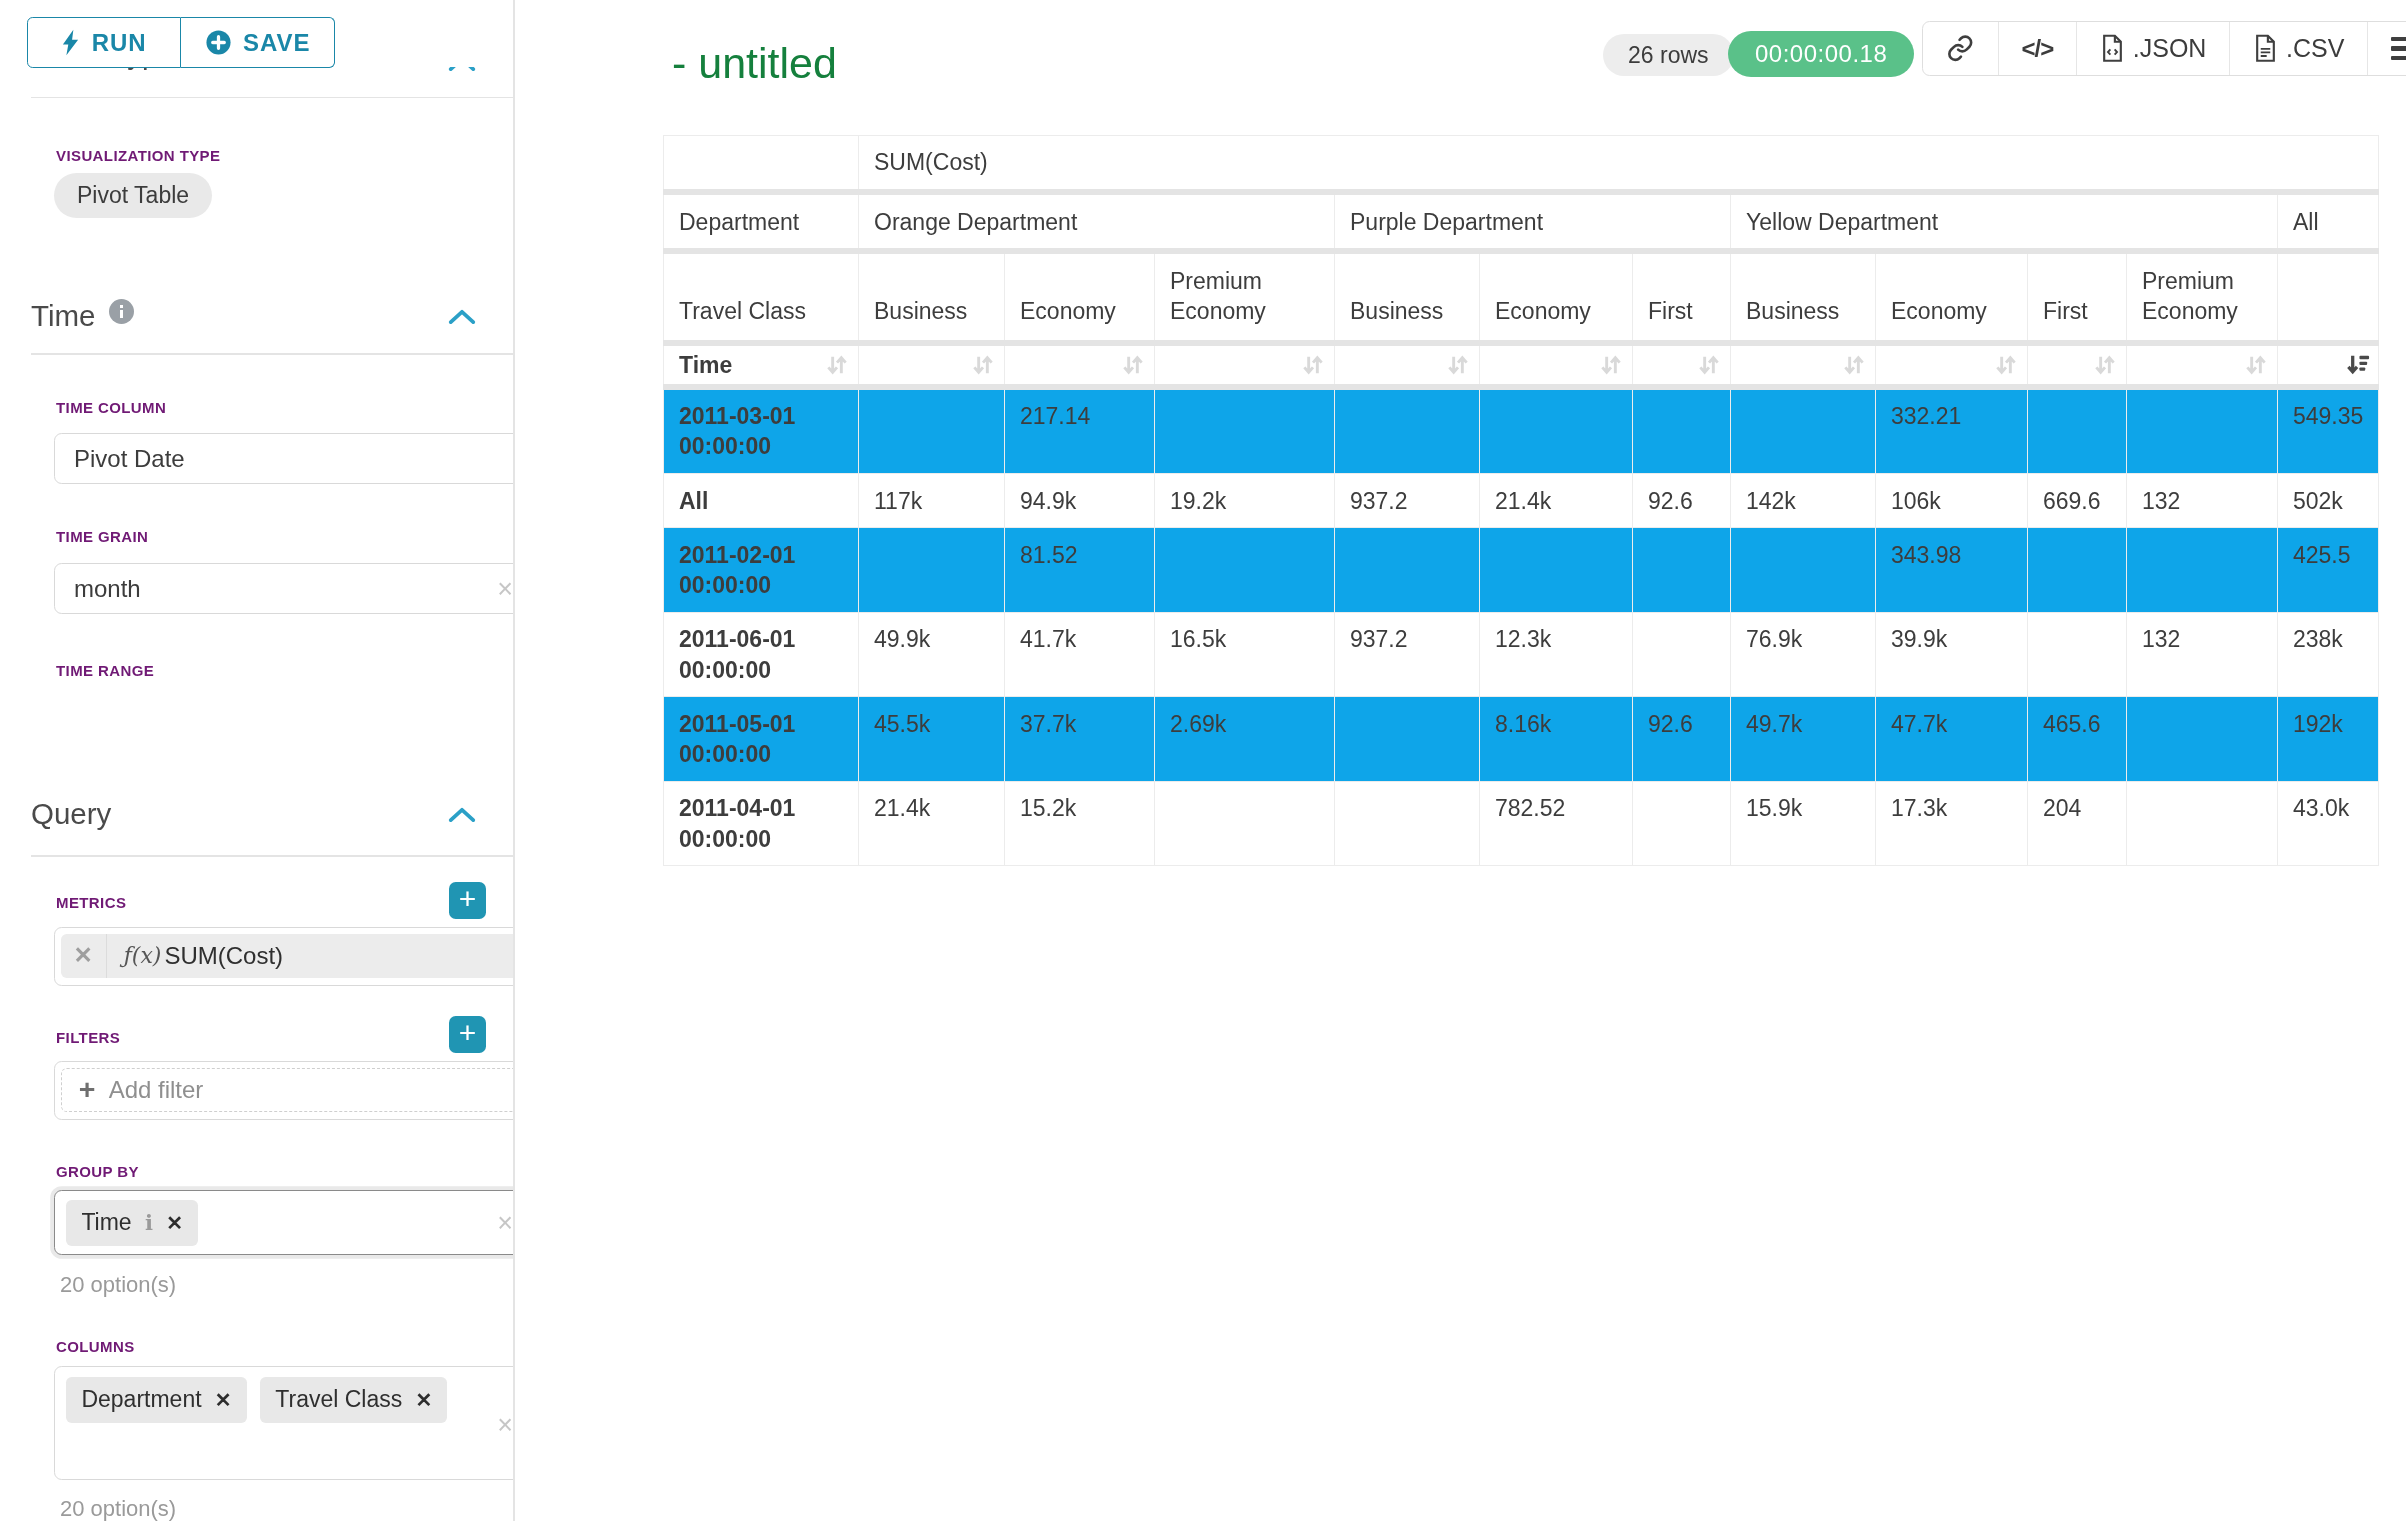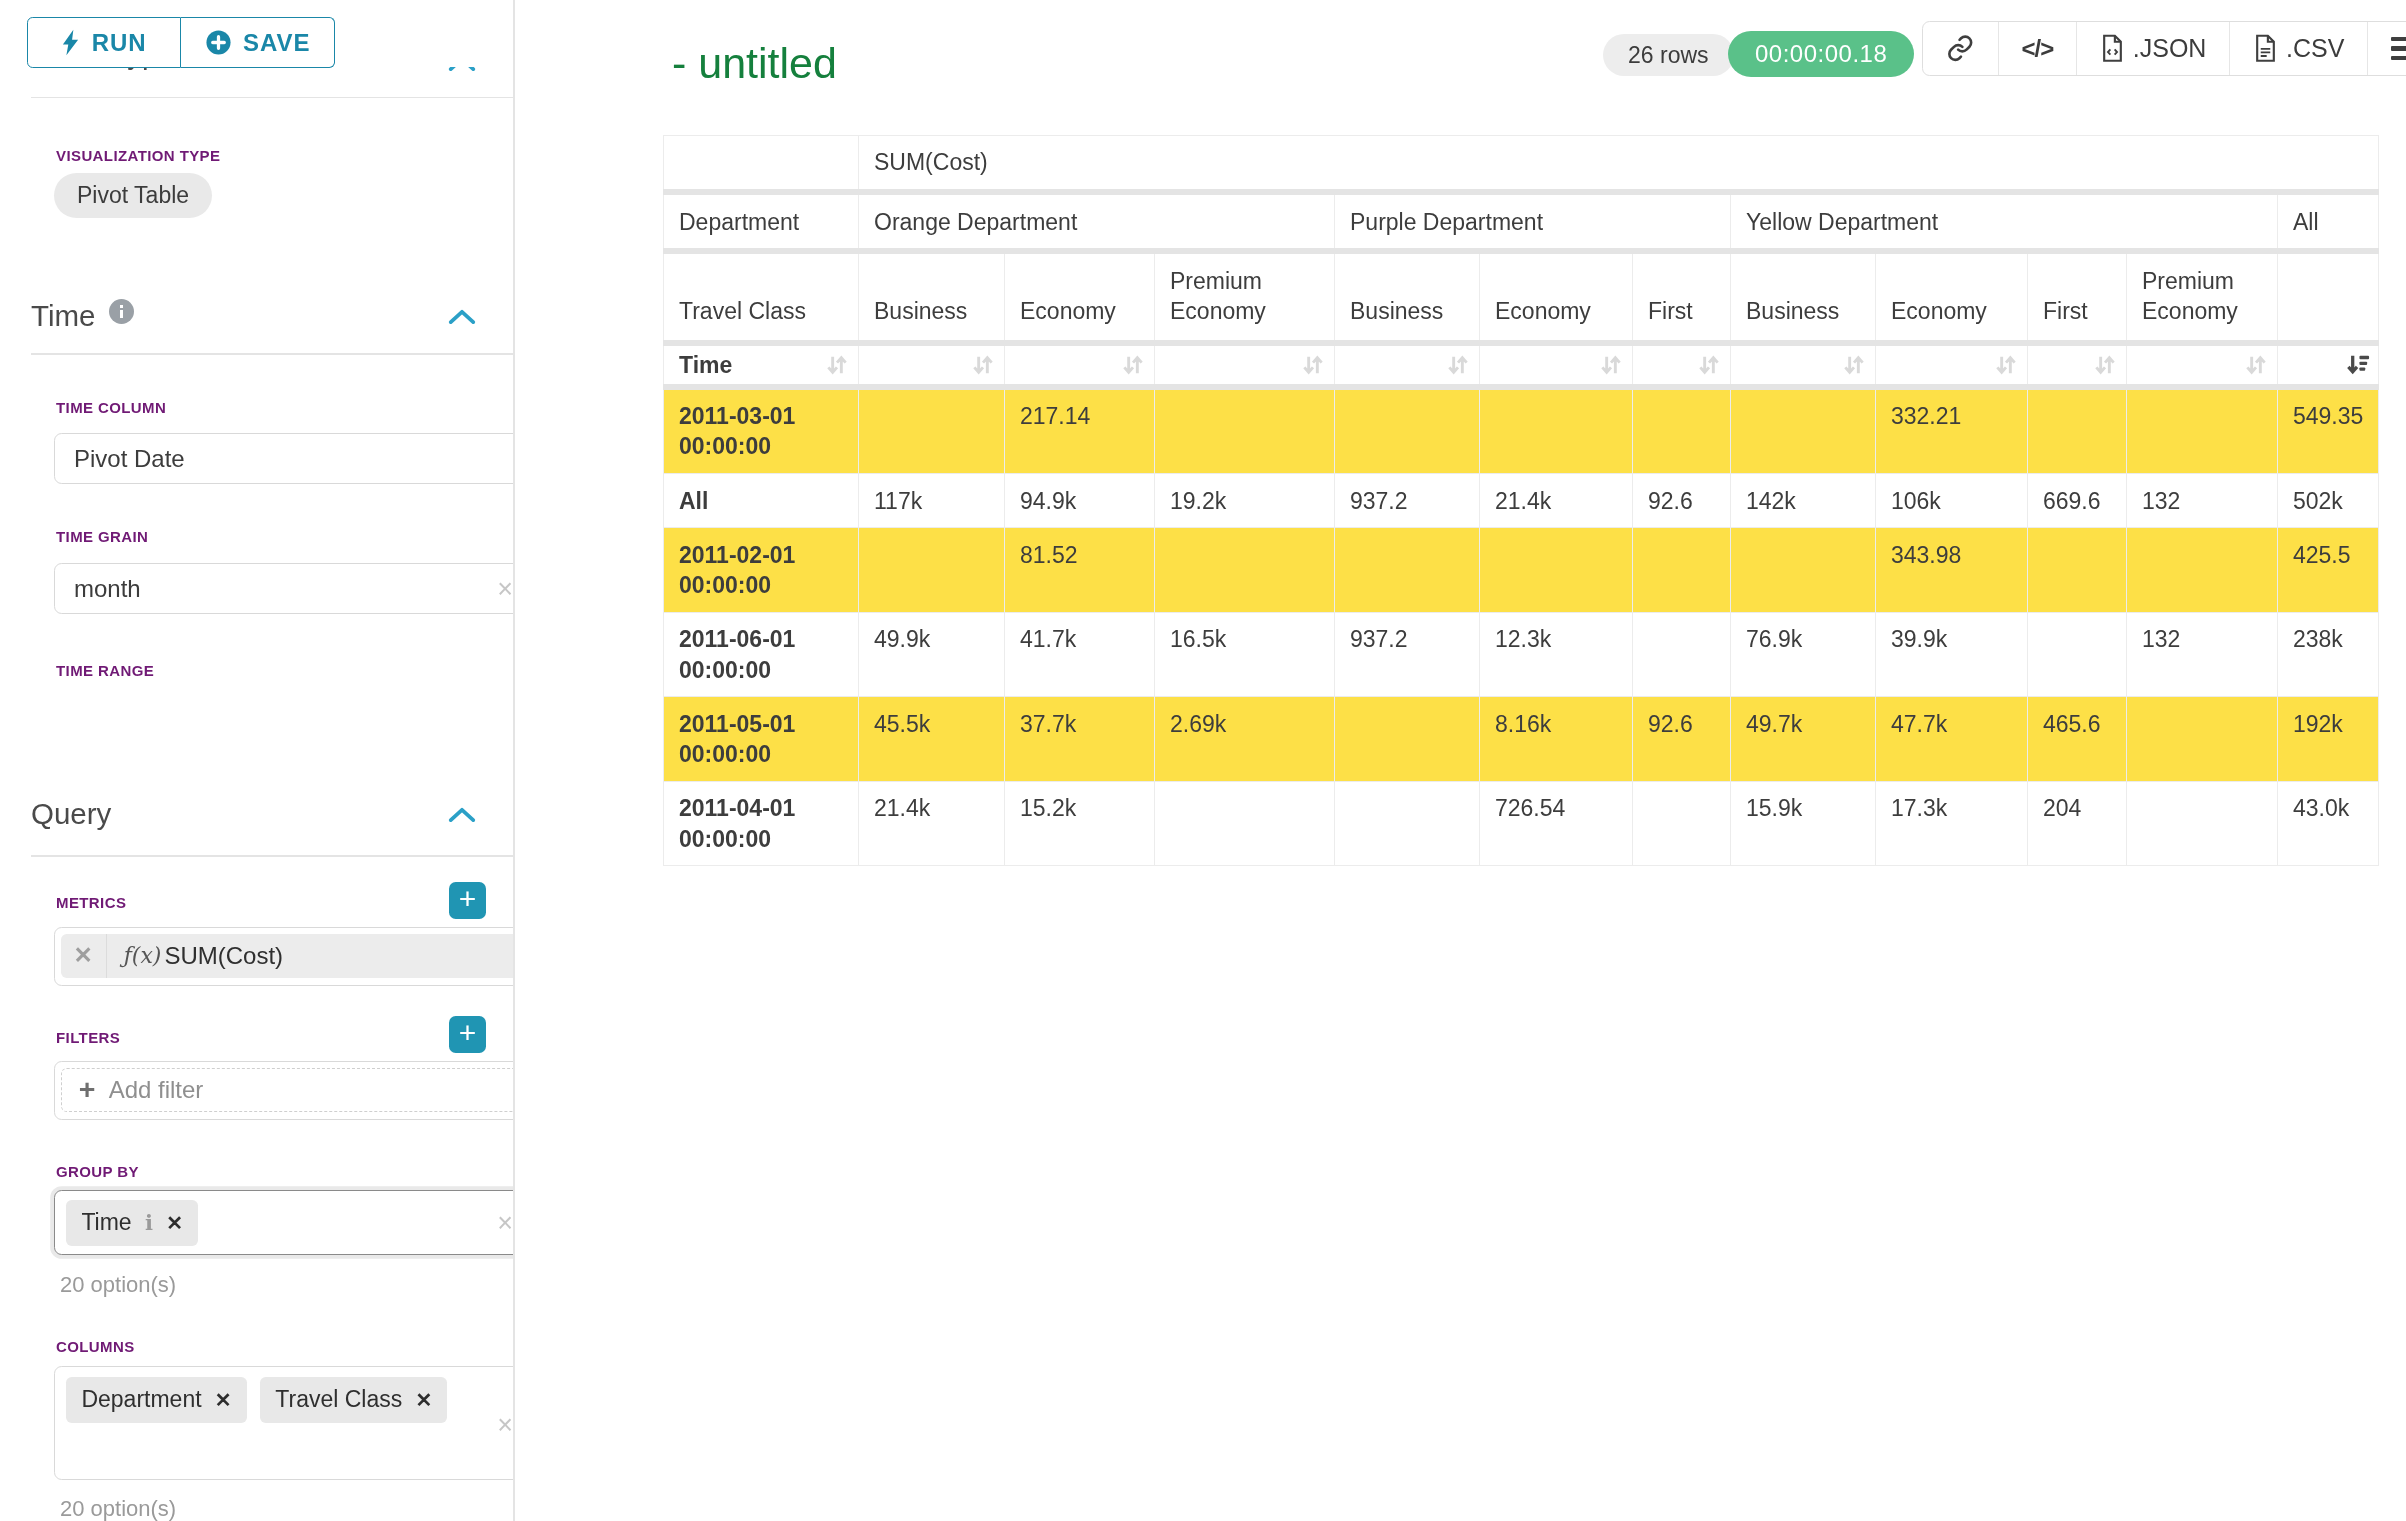--- a/index.html
+++ b/index.html
@@ -60,21 +60,21 @@
   
   .tablewrap{position:absolute;left:45px;top:135px}
   table.pivot{border-collapse:collapse;table-layout:fixed;background:#fff}
   .pivot th,.pivot td{border:1.9px solid #ececec;padding:11.4px 15px;font-size:23px;font-weight:400;text-align:left;vertical-align:top;color:#3d3d3d;line-height:1.32;overflow:hidden;word-wrap:break-word}
   .r-metric th{height:53px;vertical-align:middle;border-bottom:6.7px solid #e4e4e4;font-weight:500}
   .r-dept th{height:50px;vertical-align:middle;border-bottom:6.7px solid #e4e4e4;font-weight:500}
   .r-class th{height:88px;vertical-align:bottom;border-bottom:6.7px solid #e4e4e4;font-weight:500;padding-bottom:13.3px}
   .r-time th{height:44px;vertical-align:middle;border-bottom:6.7px solid #e4e4e4;font-weight:600;position:relative;padding-top:3.8px;padding-bottom:3.8px}
   .r-time .sic{position:absolute;right:7.6px;top:50%;transform:translateY(-50%);line-height:0;cursor:pointer}
   tbody th.rowlbl{font-weight:600}
-  tbody tr.stripe th,tbody tr.stripe td{background:#fde047}
+  tbody tr.stripe th,tbody tr.stripe td{background:#0ea5e9}
 </style>
 </head>
 <body>
 
 <div class="panel">
 
   <div class="btnbar">
     <div class="ctl-btn run">
       <span style="line-height:0">
         <svg width="19" height="27" viewBox="0 0 12 16">
@@ -453,21 +453,21 @@
             <td class="val">465.6</td>
             <td class="val"></td>
             <td class="val">192k</td>
           </tr>
           <tr>
             <th class="rowlbl">2011-04-01 00:00:00</th>
             <td class="val">21.4k</td>
             <td class="val">15.2k</td>
             <td class="val"></td>
             <td class="val"></td>
-            <td class="val">726.54</td>
+            <td class="val">782.52</td>
             <td class="val"></td>
             <td class="val">15.9k</td>
             <td class="val">17.3k</td>
             <td class="val">204</td>
             <td class="val"></td>
             <td class="val">43.0k</td>
           </tr>
         </tbody>
       </table>
   </div>

